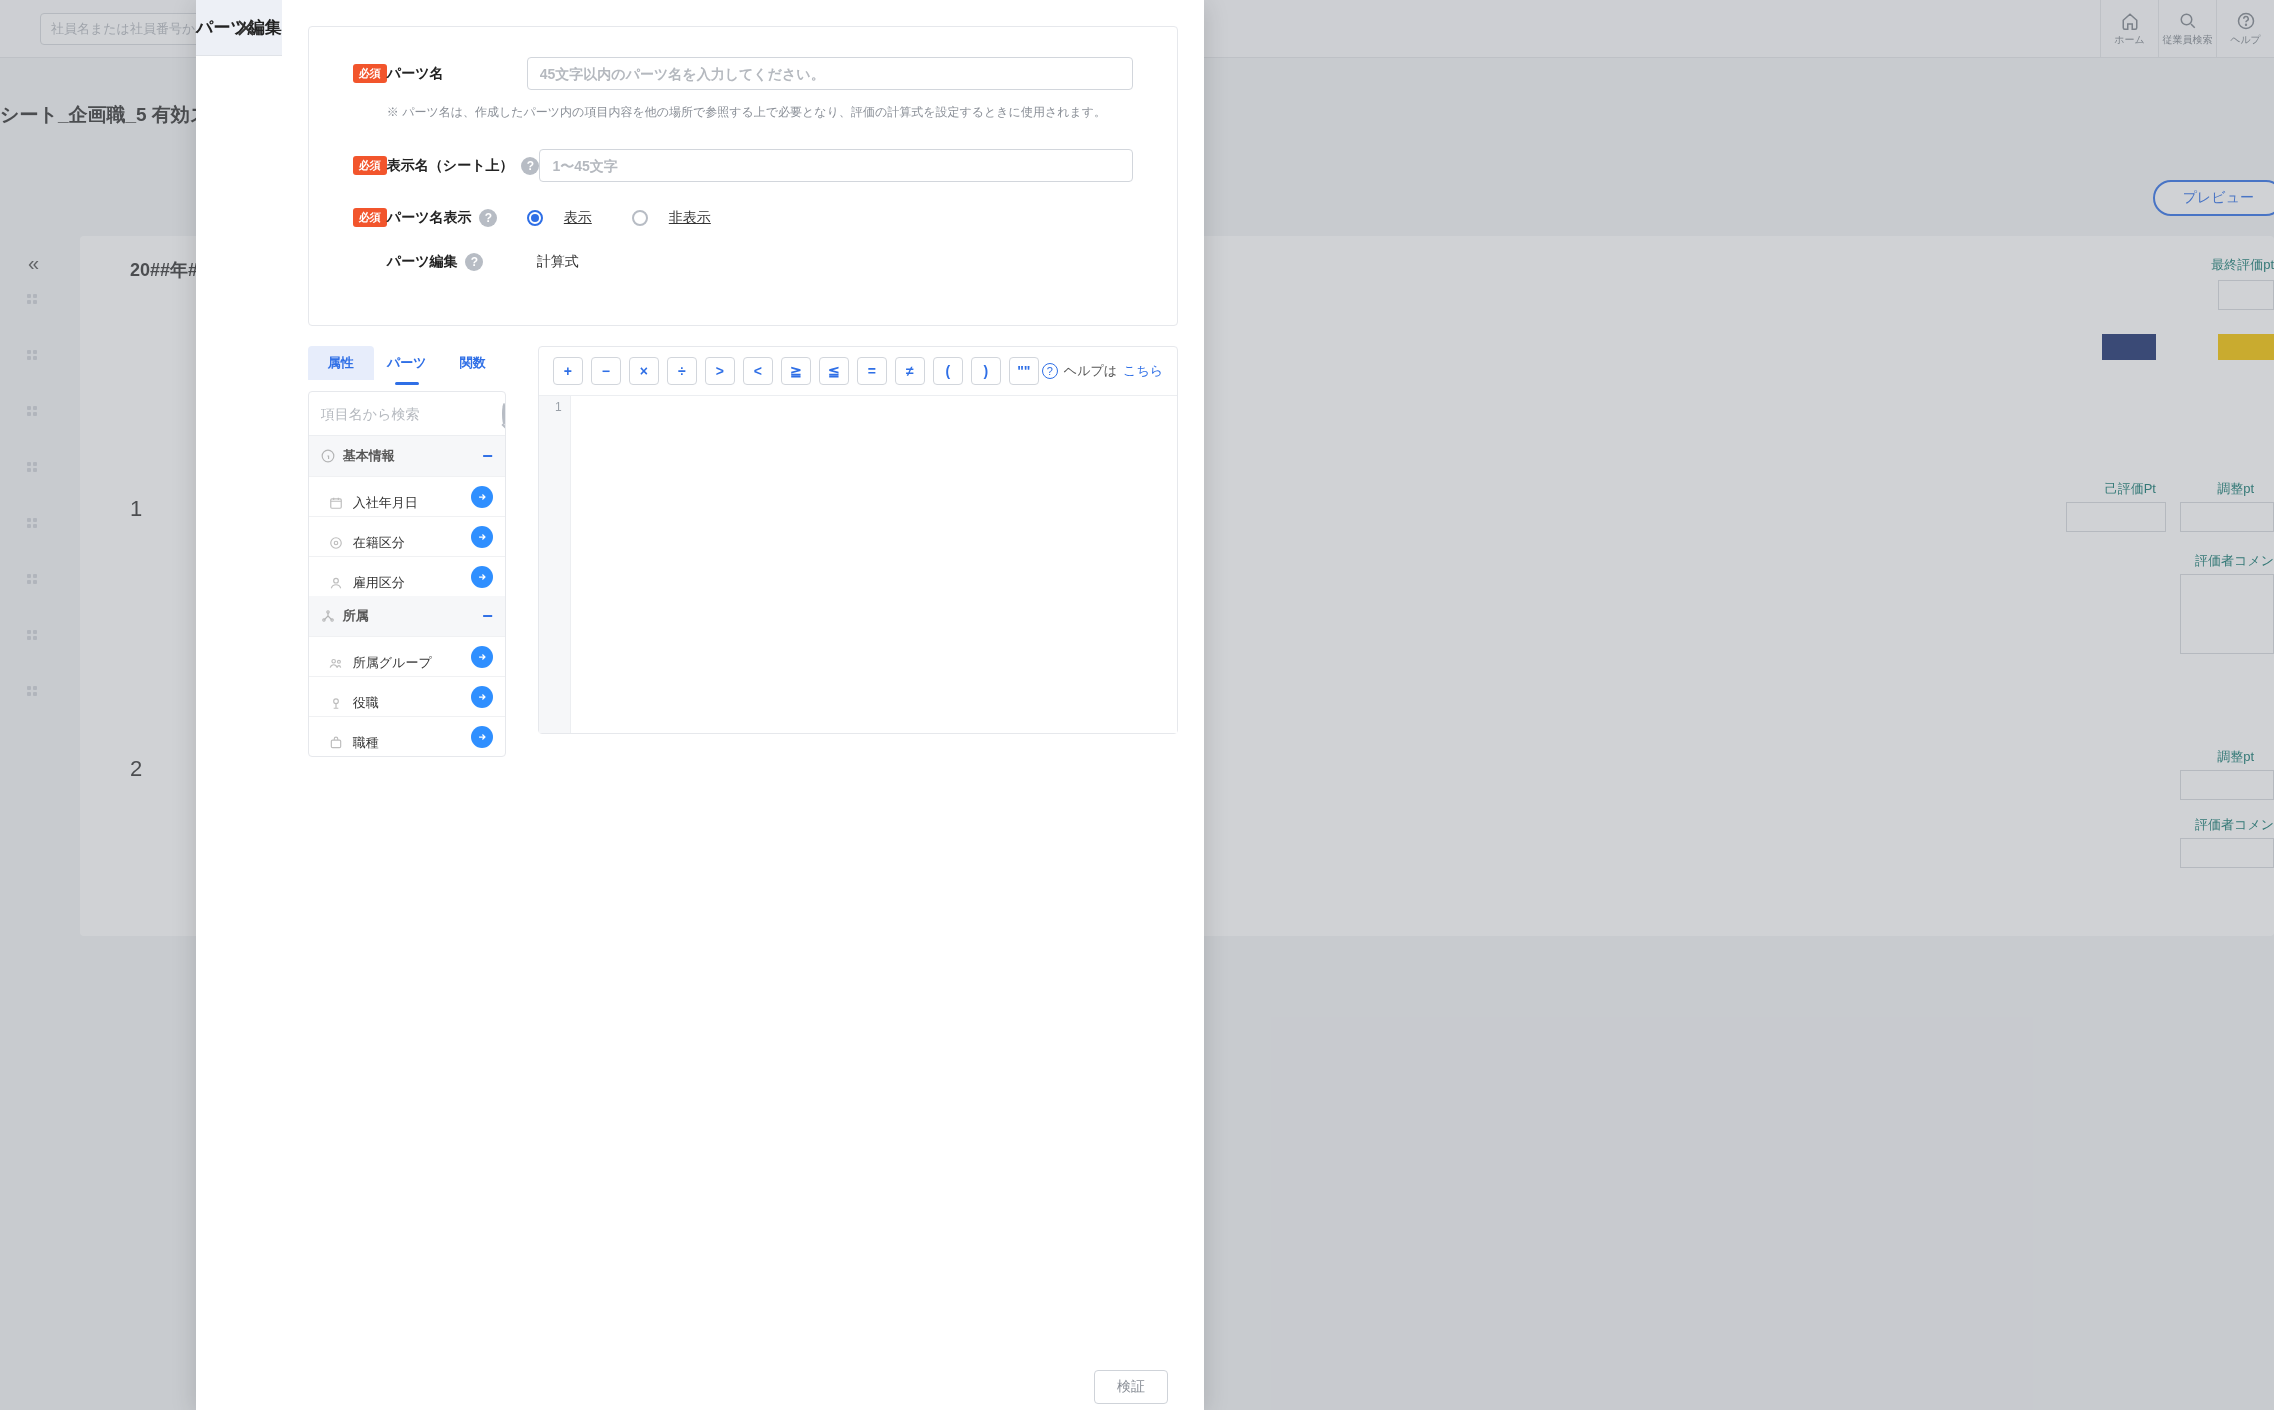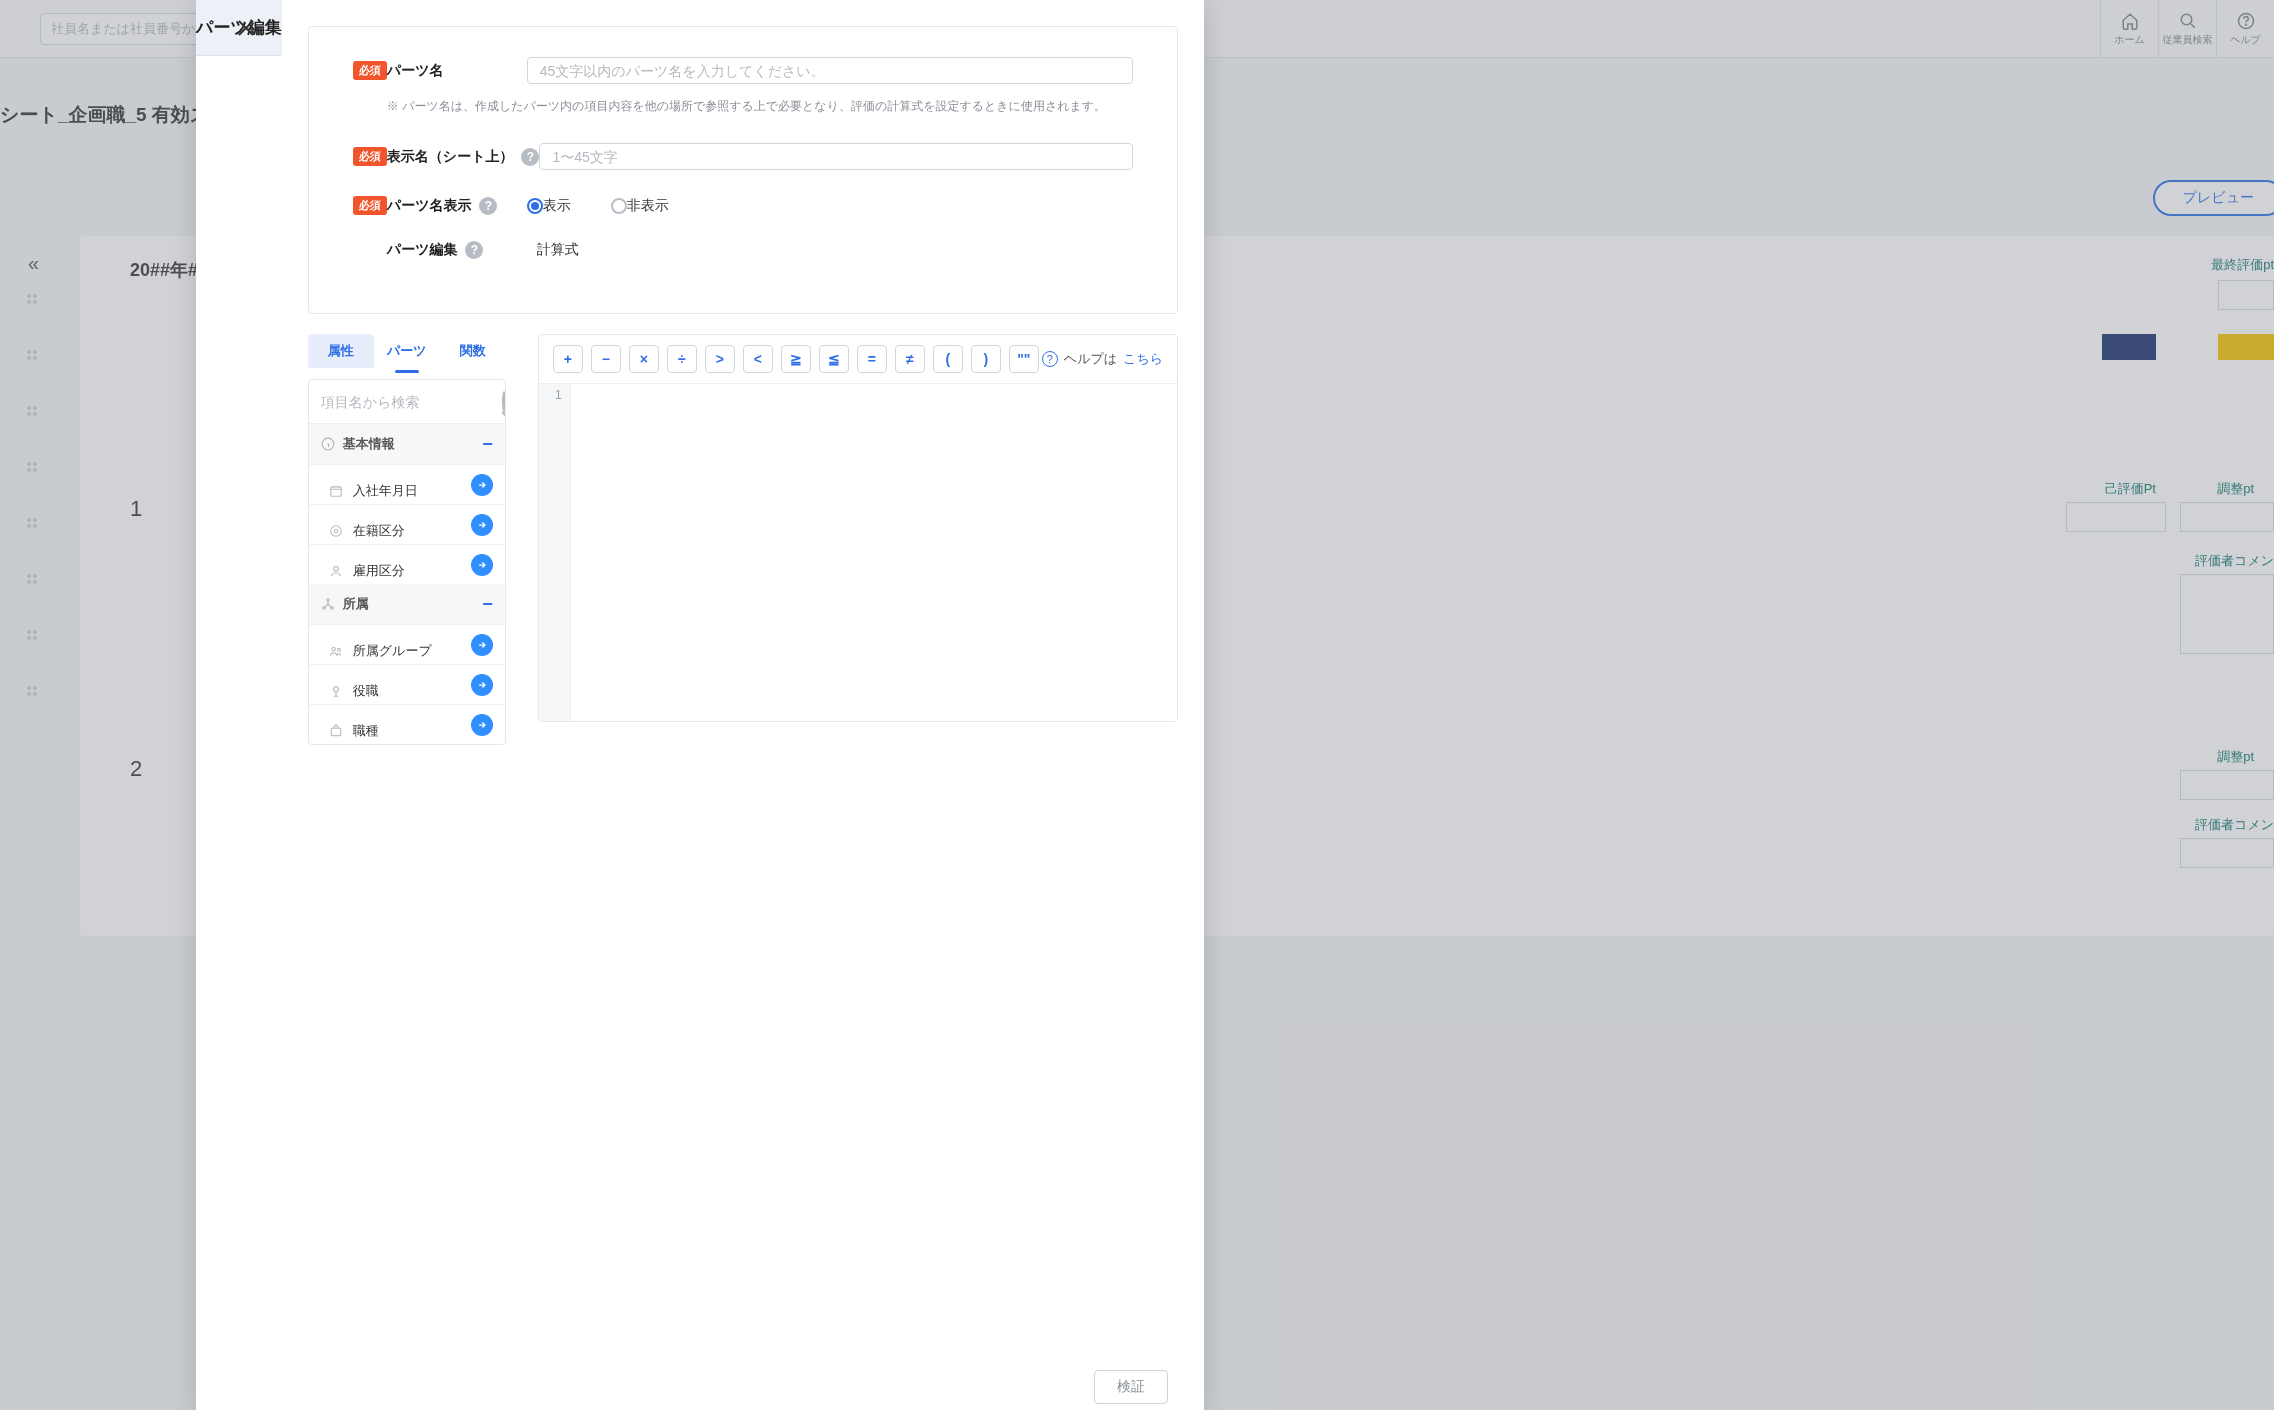--- a/index.html
+++ b/index.html
@@ -122,28 +122,28 @@
     font-weight: 600;
   }
   .form-label { font-size: 14px; font-weight: 700; color: #222; min-width: 140px; display:flex; align-items:center;}
   .help-qm {
     display: inline-flex; align-items:center; justify-content:center;
     width: 18px; height: 18px; border-radius: 50%;
     background: #b7bcc4; color: #fff; font-size: 12px; font-weight:700;
     margin-left: 8px;
   }
   .text-input {
-    flex: 1; height: 27px; border: 1px solid #d2d6dc; border-radius: 4px;
-    padding: 0 12px; font-size: 14px; color: #333;
+    flex: 1; height: 33px; border: 1px solid #d2d6dc; border-radius: 4px;
+    padding: 0 12px; font-size: 14px; color: #333; font-weight: bold;
   }
   .text-input::placeholder { color: #b5b9bf; }
   .note { font-size: 12px; color: #8a8f97; margin: 6px 0 28px 34px; }
 
   .radio-group { display: flex; gap: 40px; }
-  .radio { display: flex; align-items: center; gap: 0; font-size: 14px; color: #333; cursor:pointer;}
+  .radio { display: flex; align-items: center; gap: 21px; font-size: 14px; color: #333; cursor:pointer;text-decoration:underline;}
   .radio .circ {
     width: 16px; height: 16px; border-radius: 50%; border: 2px solid #b7bcc4;
     display:flex; align-items:center; justify-content:center;
   }
   .radio.sel .circ { border-color: #2f6fe6; }
   .radio.sel .circ::after { content:""; width:8px; height:8px; border-radius:50%; background:#2f6fe6; }
 
   .static-val { font-size: 14px; color: #333; margin-left: 10px; }
 
   

